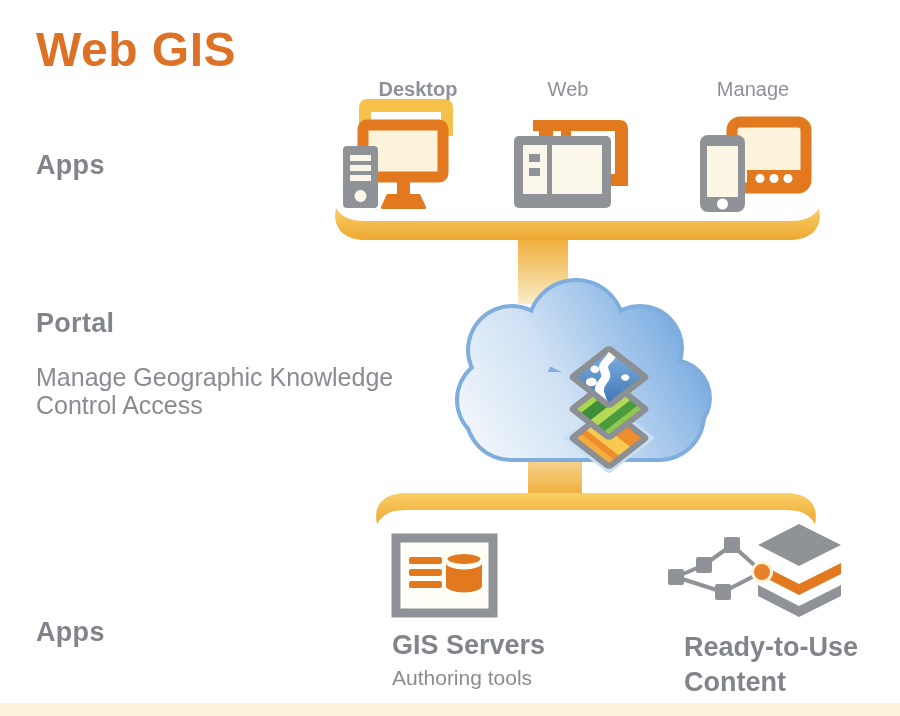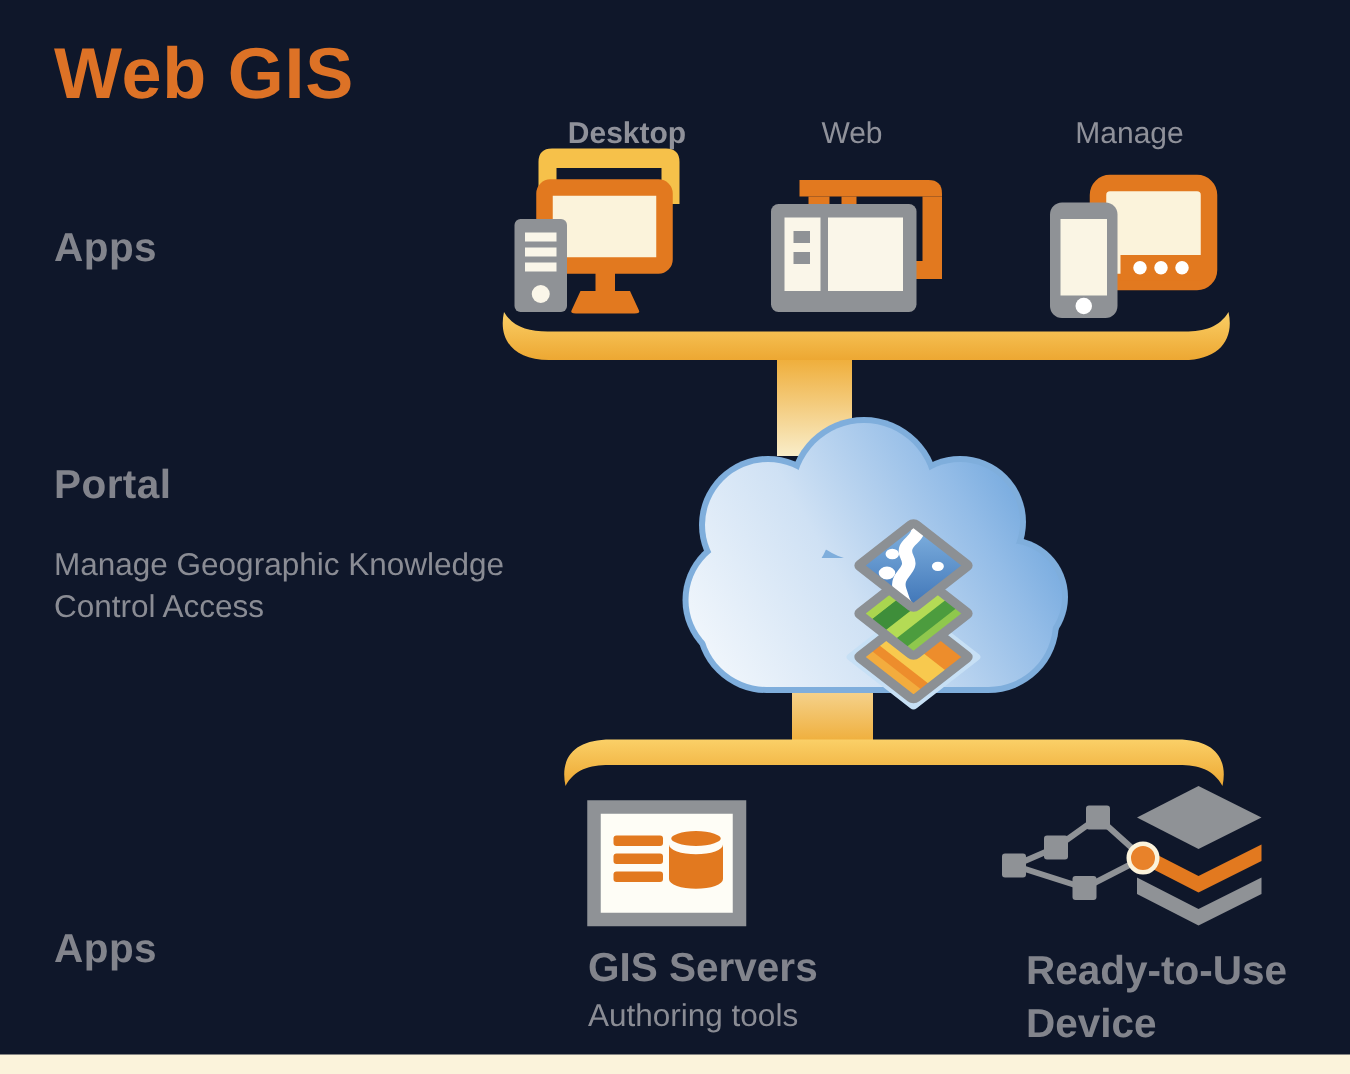--- a/index.html
+++ b/index.html
@@ -1,27 +1,27 @@
 <!DOCTYPE html>
 <html><head>
 <meta charset="utf-8">
 <style>
   html,body{margin:0;padding:0;}
   body{width:900px;height:716px;overflow:hidden;background:#FBF3DB;
        font-family:"Liberation Sans", sans-serif;}
-  .stage{position:relative;width:900px;height:703px;background:#0f172a;}
+  .stage{position:relative;width:900px;height:703px;background:#ffffff;}
   .art{position:absolute;left:0;top:0;width:900px;height:716px;}
   .txt{position:absolute;white-space:nowrap;}
   .page-title{left:36px;top:22px;font-size:48px;font-weight:bold;color:#DD7226;letter-spacing:.5px;}
   .row-label{font-size:27px;font-weight:bold;color:#82848C;letter-spacing:.3px;}
   .lbl-apps{left:36px;top:150px;}
   .lbl-portal{left:36px;top:308px;}
   .lbl-webservices{left:36px;top:539px;}
   .lbl-data{left:36px;top:617px;}
-  .portal-desc{left:36px;top:363px;font-size:21px;color:#8A8C94;line-height:28px;}
+  .portal-desc{left:36px;top:363px;font-size:25px;color:#8A8C94;line-height:28px;}
   .app-label{font-size:20px;color:#8F919A;width:140px;text-align:center;top:78px;}
   .app-label.desktop{left:348px;font-weight:bold;}
   .app-label.web{left:498px;}
   .app-label.device{left:683px;}
   .tier-label{font-size:27px;font-weight:bold;color:#82848C;}
   .lbl-gis{left:392px;top:630px;}
   .sub-gis{left:392px;top:666px;font-size:21px;color:#8A8C94;}
   .lbl-ready{left:684px;top:630px;line-height:35px;white-space:normal;width:200px;}
 </style>
 </head>
@@ -194,15 +194,15 @@
   <div class="txt row-label lbl-data">Apps</div>
 
   <div class="txt app-label desktop">Desktop</div>
   <div class="txt app-label web">Web</div>
   <div class="txt app-label device">Manage</div>
 
   <div class="txt tier-label lbl-gis">GIS Servers</div>
   <div class="txt sub-gis">Authoring tools</div>
   <div class="txt tier-label lbl-ready">
     <div>Ready-to-Use</div>
-    <div>Device</div>
+    <div>Content</div>
   </div>
 </div>
 
 </body></html>

